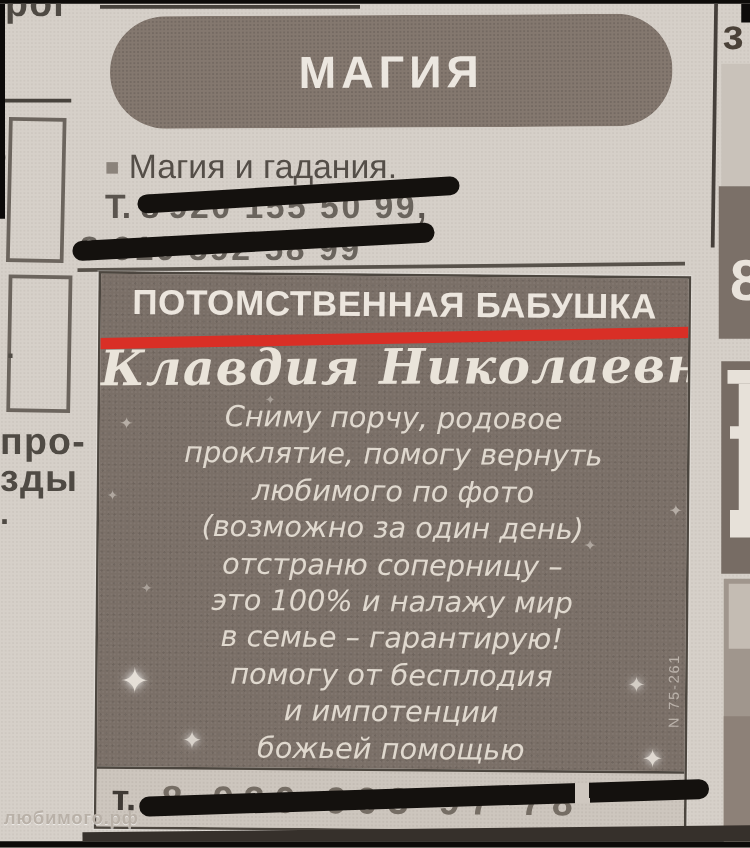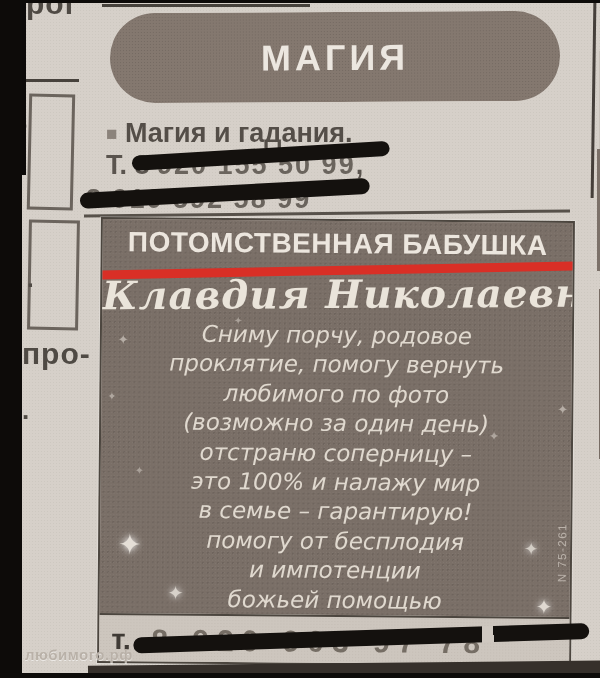--- a/index.html
+++ b/index.html
@@ -7,21 +7,20 @@
     width:600px;height:678px;position:relative;overflow:hidden;
     background:#0d0b09;
     font-family:"Liberation Sans", sans-serif;
   }
   .photo{
     position:absolute;left:0;right:0;top:3px;bottom:5px;
     background-color:#d6d0c9;
     background-image:radial-gradient(rgba(110,100,90,0.08) 1px, transparent 1px);
     background-size:3px 3px;
     overflow:hidden;
-    margin-left:22px;
   }
   .abs{position:absolute;}
   .frag{color:#4f4a44;font-weight:bold;letter-spacing:1px;}
   .np-line{background:#47423c;}
   .lbox{border:3px solid #6b645d;background:transparent;}
   
   .banner{
     background-color:#84786f;
     background-image:radial-gradient(rgba(0,0,0,0.12) 1px, transparent 1px);
     background-size:3px 3px;
@@ -99,27 +98,28 @@
 
 <div class="photo">
 
   <div class="abs frag" style="left:4px;top:-16px;font-size:30px;">рог</div>
   <div class="abs np-line" style="left:0;top:76px;width:57px;height:3px;"></div>
   <div class="abs lbox" style="left:6px;top:91px;width:40px;height:110px;transform:rotate(1.2deg);"></div>
   <div class="abs frag" style="left:-9px;top:106px;font-size:26px;">э</div>
   <div class="abs lbox" style="left:6px;top:217px;width:45px;height:104px;transform:rotate(1deg);"></div>
   <div class="abs frag" style="left:5px;top:262px;font-size:24px;">.</div>
   <div class="abs frag" style="left:0;top:334px;font-size:30px;">про-</div>
+  <div class="abs frag" style="left:0;top:364px;font-size:30px;">зды</div>
   <div class="abs frag" style="left:0;top:392px;font-size:26px;">.</div>
 
   <div class="abs np-line" style="left:80px;top:1px;width:208px;height:3px;"></div>
 
   <div class="abs banner" style="left:88px;top:9px;width:450px;height:90px;line-height:92px;font-size:36px;transform:rotate(-0.3deg);">МАГИЯ</div>
 
-  <div class="abs" style="left:84px;top:115px;font-size:27px;font-weight:bold;color:#544e48;white-space:nowrap;">
+  <div class="abs" style="left:84px;top:115px;font-size:27px;font-weight:normal;color:#544e48;white-space:nowrap;">
     <span style="color:#8b837b;font-size:19px;vertical-align:2px;">■</span>
     <span>Магия и гадания.</span>
   </div>
 
   <div class="abs" style="left:84px;top:147px;font-size:27px;font-weight:bold;color:#5a544e;white-space:nowrap;">
     <span>Т. 8</span>
     <span class="gray-digits">920 155 50 99</span><span>,</span>
   </div>
   <div class="abs marker" style="left:110px;top:153px;width:258px;height:15px;transform:rotate(-3.4deg);transform-origin:left center;"></div>
 

